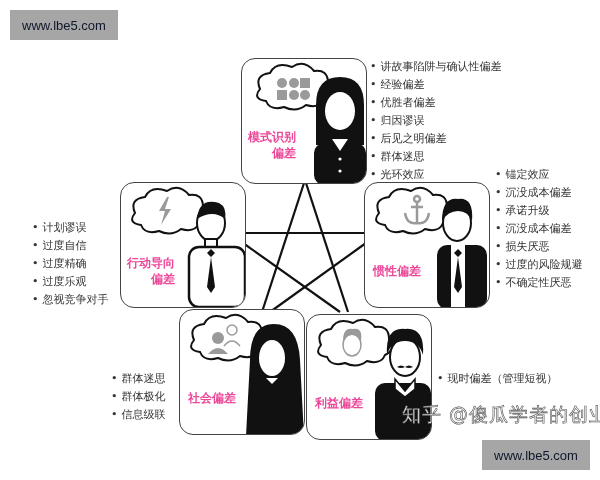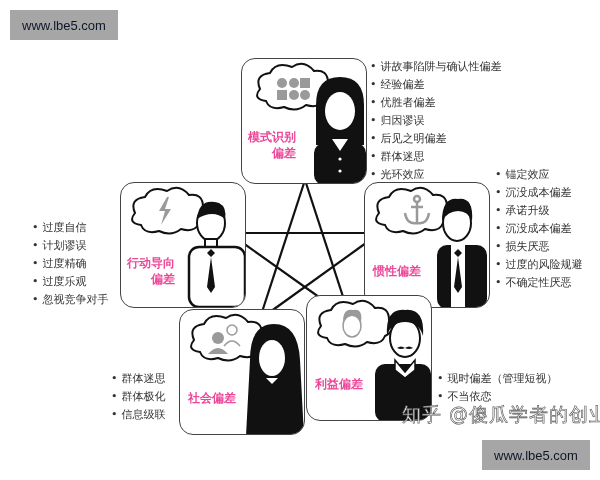--- a/index.html
+++ b/index.html
@@ -84,22 +84,22 @@
       <rect x="68" y="64" width="56" height="60" rx="10" fill="#fff" stroke="#111" stroke-width="2.5"></rect>
       <path d="M90 66 l-4 4 l4 4 l-4 30 l4 6 l4 -6 l-4 -30 l4 -4z" fill="#111"></path>
     </g>
   </svg>
   <div class="card-label" style="left:6px;top:72px;">
     <div>行动导向</div>
     <div>偏差</div>
   </div>
 </div>
 <ul class="bias" style="left:32px;top:219px;">
+  <li>计划谬误</li>
   <li>过度自信</li>
-  <li>计划谬误</li>
   <li>过度精确</li>
   <li>过度乐观</li>
   <li>忽视竞争对手</li>
 </ul>
 
 <div class="card" style="left:364px;top:182px;">
   <svg width="126" height="126" viewBox="0 0 126 126">
     <path d="M14 30 q-6 -14 10 -16 q6 -12 22 -6 q12 -8 22 4 q14 -2 14 12 q8 10 -4 16 q-4 10 -18 6 q-10 8 -22 2 q-14 4 -18 -6 q-14 -2 -6 -12z" fill="#fff" stroke="#111" stroke-width="2"></path>
     <g fill="none" stroke="#9a9a9a" stroke-width="2.5">
       <circle cx="52" cy="16" r="3"></circle>
@@ -147,39 +147,38 @@
   <div class="card-label" style="left:8px;top:80px;">
     <div>社会偏差</div>
   </div>
 </div>
 <ul class="bias" style="left:111px;top:370px;">
   <li>群体迷思</li>
   <li>群体极化</li>
   <li>信息级联</li>
 </ul>
 
-<div class="card" style="left:306px;top:295px;">
+<div class="card" style="left:306px;top:314px;">
   <svg width="126" height="126" viewBox="0 0 126 126">
     <path d="M14 30 q-6 -14 10 -16 q6 -12 22 -6 q12 -8 22 4 q14 -2 14 12 q8 10 -4 16 q-4 10 -18 6 q-10 8 -22 2 q-14 4 -18 -6 q-14 -2 -6 -12z" fill="#fff" stroke="#111" stroke-width="2"></path>
     <g>
       <ellipse cx="45" cy="30" rx="9" ry="11" fill="#fff" stroke="#9a9a9a" stroke-width="1.5"></ellipse>
       <path d="M36 26 q0 -14 10 -12 q10 -2 8 12 q-4 -6 -9 -6 q-5 0 -9 6z" fill="#9a9a9a"></path>
     </g>
     <g>
       <ellipse cx="98" cy="42" rx="15" ry="19" fill="#fff" stroke="#111" stroke-width="2"></ellipse>
       <path d="M80 40 q-2 -28 18 -26 q20 -2 18 26 q-4 -14 -18 -14 q-14 0 -18 14z" fill="#111"></path>
       <path d="M90 52 q4 -3 8 0 q4 -3 8 0 q-4 2 -8 0 q-4 2 -8 0z" fill="#111"></path>
       <rect x="68" y="68" width="56" height="58" rx="10" fill="#111"></rect>
       <path d="M88 64 l10 12 l10 -12 l0 10 l-10 8 l-10 -8z" fill="#fff" stroke="#111" stroke-width="1.5"></path>
     </g>
   </svg>
   <div class="card-label" style="left:8px;top:80px;">
     <div>利益偏差</div>
   </div>
 </div>
 <ul class="bias" style="left:437px;top:370px;">
   <li>现时偏差（管理短视）</li>
-  <li>不当依恋</li>
 </ul>
 
 <div class="zhihu">知乎 @傻瓜学者的创业狗</div>
 
 <div class="wm" style="left:482px;top:440px;width:108px;height:30px;">www.lbe5.com</div>
 
 </body></html>

